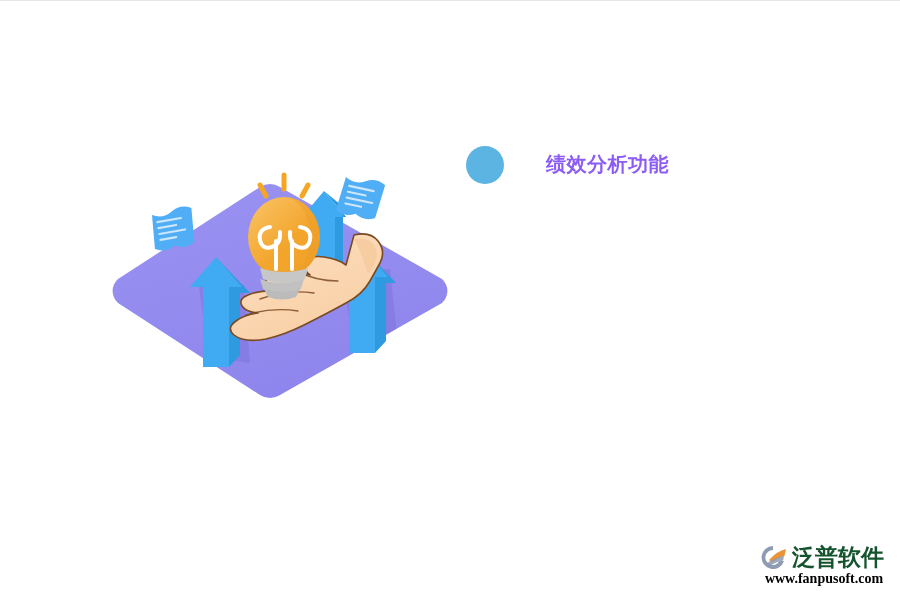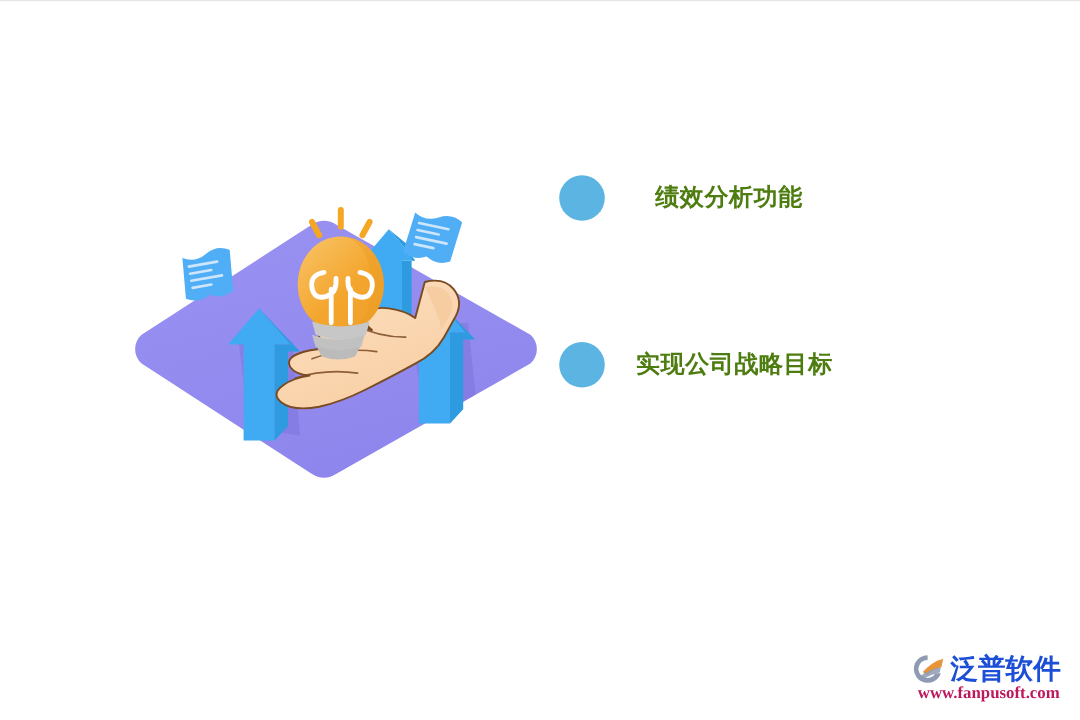--- a/index.html
+++ b/index.html
@@ -65,21 +65,21 @@
     height: 42px;
     border-radius: 50%;
     background: radial-gradient(ellipse at 50% 70%, rgba(250,230,200,0.55), rgba(255,255,255,0) 70%);
     z-index: -1;
   }
   .feature-label {
     position: absolute;
     top: 20px;
     font-size: 20px;
     font-weight: bold;
-    color: #4d7c0f;
+    color: #8b5cf6;
     letter-spacing: 0.5px;
     white-space: nowrap;
   }
   .feature-row.indent-a .feature-label { left: 80px; }
   .feature-row.indent-b .feature-label { left: 64px; }
 
   
   #watermark {
     position: absolute;
     right: 12px;
@@ -90,30 +90,30 @@
   }
   #watermark .wm-top {
     display: flex;
     align-items: center;
     justify-content: flex-start;
     gap: 4px;
   }
   #watermark .wm-name {
     font-size: 23px;
     font-weight: bold;
-    color: #1d4ed8;
+    color: #14532d;
     line-height: 1;
     letter-spacing: 0px;
   }
   #watermark .wm-url {
     margin-top: 2px;
     font-family: "Liberation Serif", "DejaVu Serif", serif;
     font-size: 14px;
     font-weight: bold;
-    color: #be185d;
+    color: #000000;
     line-height: 1;
     letter-spacing: 0px;
   }
   #watermark svg { display: block; }
 </style>
 </head>
 <body>
 
 <div id="canvas">
 
@@ -224,24 +224,20 @@
     </svg>
   </div>
 
   <div class="feature-list">
 
     <div class="feature-row indent-a">
       <span class="feature-bullet"></span>
       <span class="feature-label">绩效分析功能</span>
     </div>
 
-    <div class="feature-row indent-b">
-      <span class="feature-bullet"></span>
-      <span class="feature-label">实现公司战略目标</span>
-    </div>
 
 
   </div>
 
   <div id="watermark">
     <div class="wm-top">
       <span>
         <svg width="28" height="26" viewBox="0 0 28 26" xmlns="http://www.w3.org/2000/svg" aria-hidden="true">
           <path d="M13 2 A11.5 11.5 0 1 0 24 17 L19.5 17 A7.5 7.5 0 1 1 13 6 Z" fill="#8f9bb3"></path>
           <path d="M9 16 q8 -9 17 -11 l-1.5 7 q-7 1.5 -12 6.5 Z" fill="#E8943A"></path>

